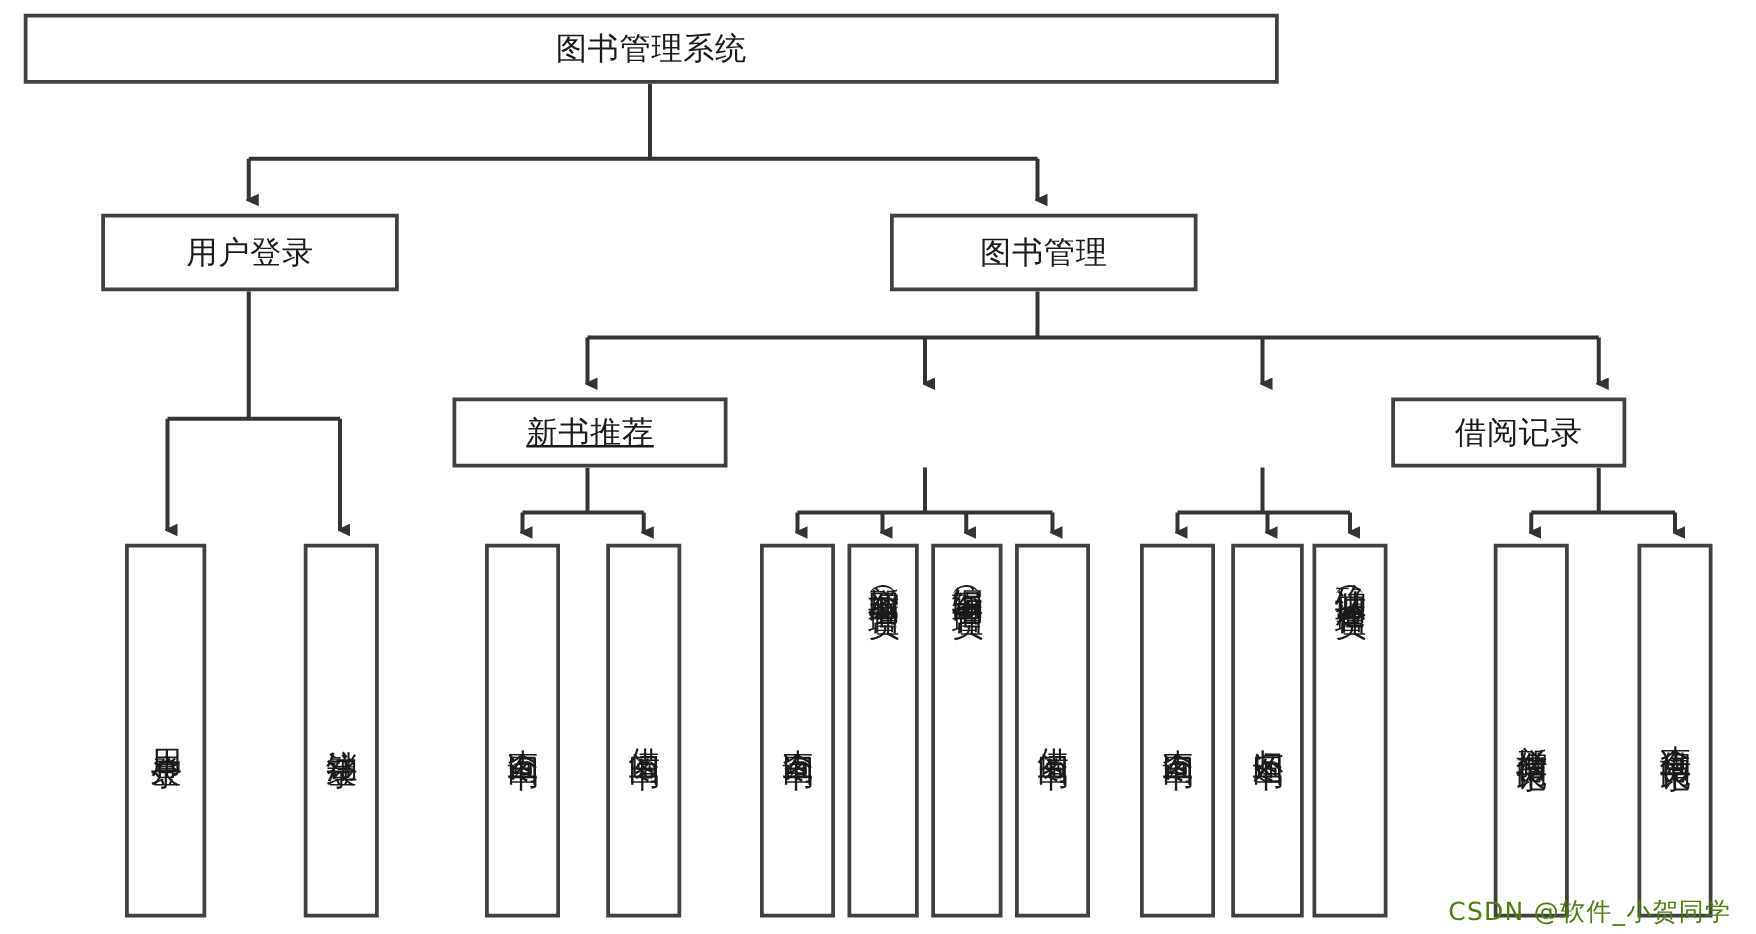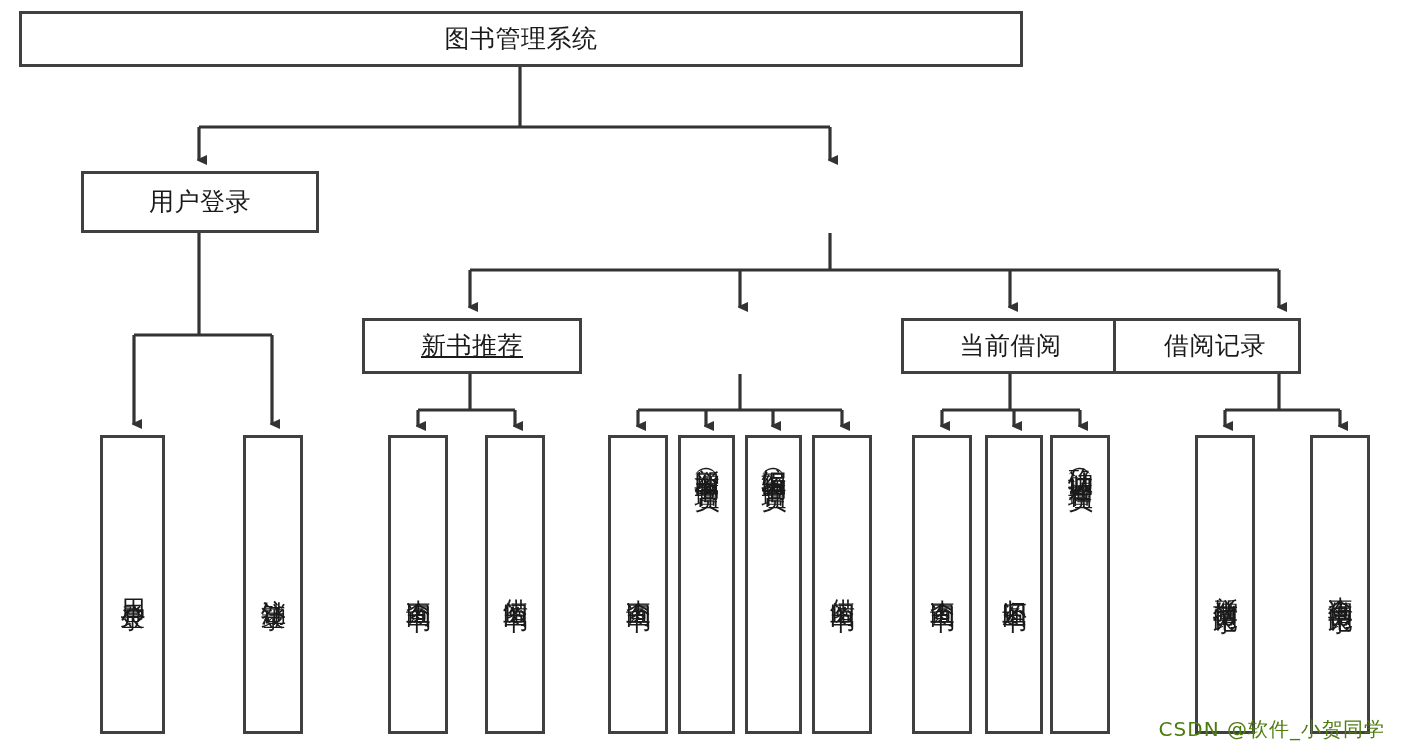--- a/index.html
+++ b/index.html
@@ -126,26 +126,26 @@
     </g>
   </svg>
 
   <div class="node horizontal" style="left:19px; top:11px; width:1004px; height:56px;">
     <span class="node-label">图书管理系统</span>
   </div>
 
   <div class="node horizontal" style="left:81px; top:171px; width:238px; height:62px;">
     <span class="node-label">用户登录</span>
   </div>
+  <div class="node horizontal" style="left:712px; top:171px; width:246px; height:62px;">
+    <span class="node-label">图书管理</span>
+  </div>
 
   <div class="node horizontal" style="left:362px; top:318px; width:220px; height:56px;text-decoration:underline;">
     <span class="node-label">新书推荐</span>
-  </div>
-  <div class="node horizontal" style="left:901px; top:318px; width:219px; height:56px;">
-    <span class="node-label">当前借阅</span>
   </div>
   <div class="node horizontal" style="left:1113px; top:318px; width:188px; height:56px;padding-left:16px;">
     <span class="node-label">借阅记录</span>
   </div>
 
   <div class="node vertical centered" style="left:100px; top:435px; width:65px; height:299px;">
     <span class="node-label">用户登录</span>
   </div>
   <div class="node vertical centered" style="left:243px; top:435px; width:60px; height:299px;">
     <span class="node-label">注销登录</span>

